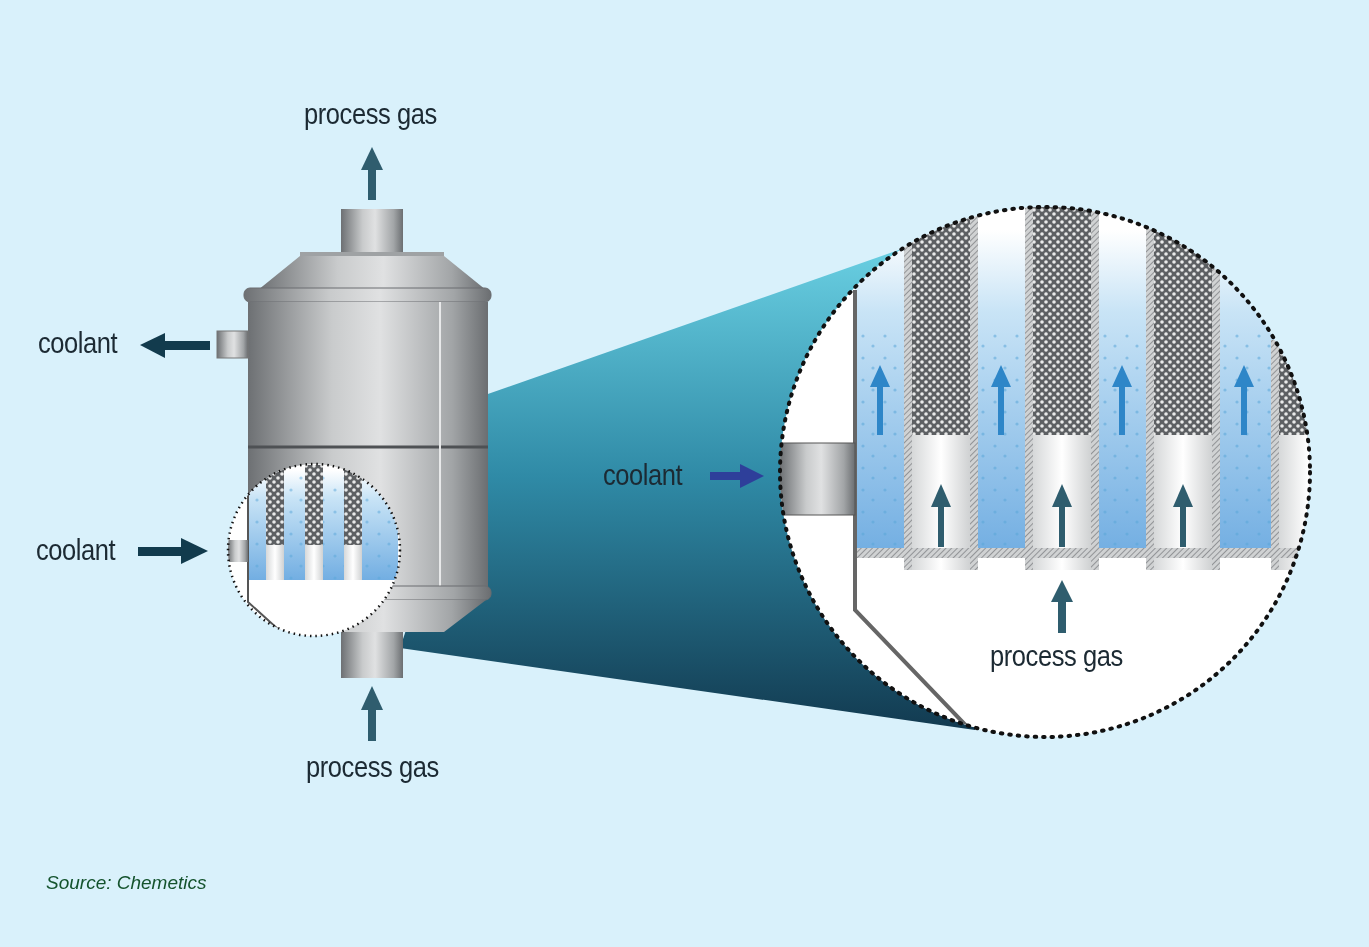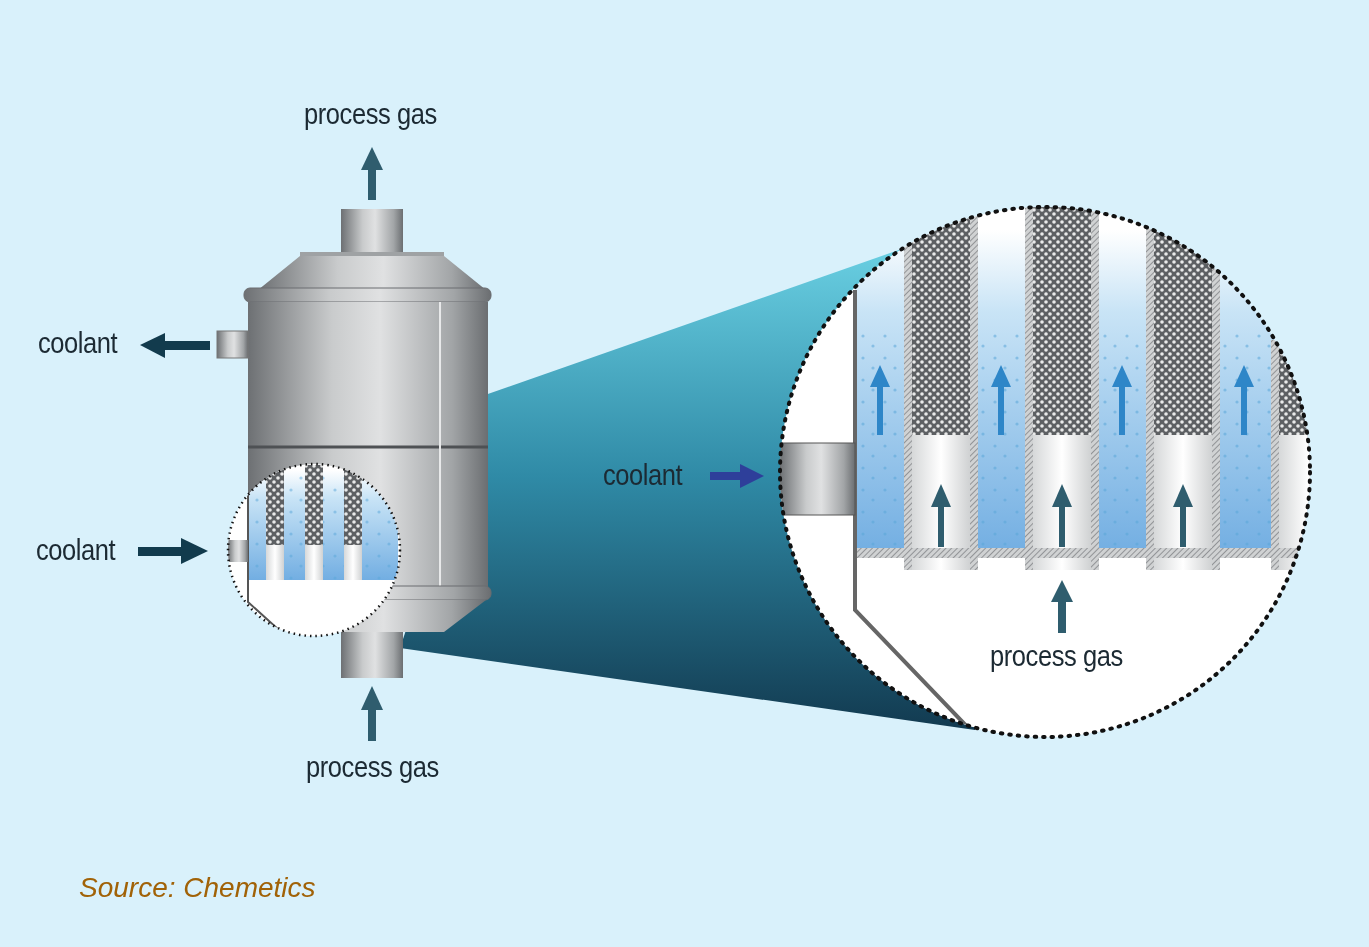--- a/index.html
+++ b/index.html
@@ -1,19 +1,19 @@
 <!DOCTYPE html>
 <html><head>
 <meta charset="utf-8">
 <style>
   html,body{margin:0;padding:0;}
   body{width:1369px;height:947px;background:#d9f1fb;position:relative;overflow:hidden;font-family:"Liberation Sans",sans-serif;}
   #scene{position:absolute;left:0;top:0;width:1369px;height:947px;}
   .lbl{position:absolute;font-family:"Liberation Sans Narrow","Liberation Sans",sans-serif;color:#1c2a33;font-size:29px;letter-spacing:-0.5px;transform:scaleX(0.88);transform-origin:left top;white-space:nowrap;}
-  .src{position:absolute;left:46px;top:872px;font-style:italic;font-size:28px;color:#a16207;margin-left:33px;}
+  .src{position:absolute;left:46px;top:872px;font-style:italic;font-size:19px;color:#14532d;}
 </style>
 </head>
 <body>
 
 <svg id="scene" viewBox="0 0 1369 947">
   <defs>
     <linearGradient id="steel" x1="0" x2="1" y1="0" y2="0">
       <stop offset="0" stop-color="#6d7073"></stop>
       <stop offset="0.35" stop-color="#c9cbcc"></stop>
       <stop offset="0.55" stop-color="#e0e1e2"></stop>

